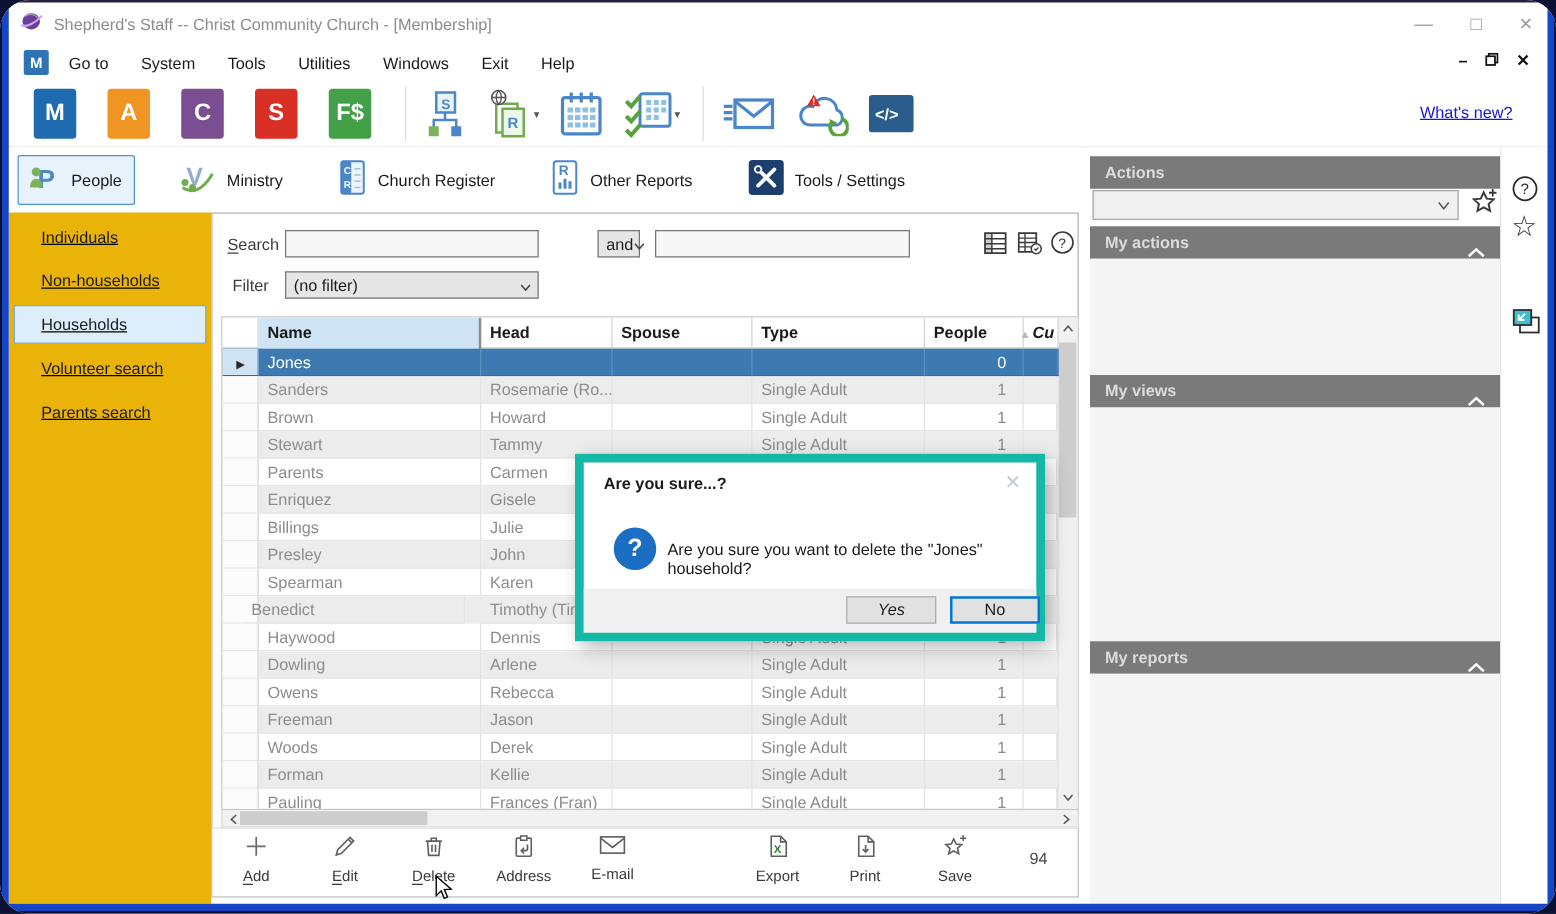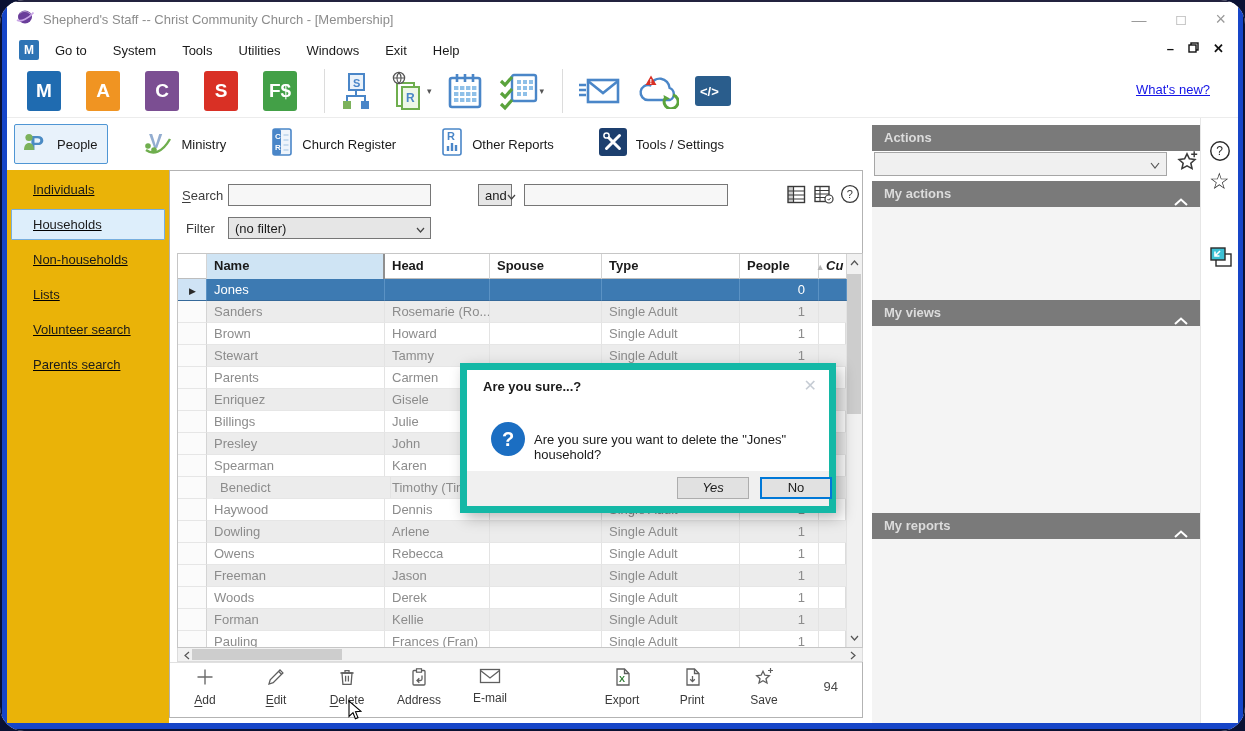--- a/index.html
+++ b/index.html
@@ -269,23 +269,22 @@
             <rect x="1" y="1" width="28" height="28" rx="3" fill="#1d3f6e"></rect>
             <path d="M8.5 8.5l13 13M21.5 8.5l-13 13" stroke="#fff" stroke-width="3" stroke-linecap="round"></path>
             <circle cx="8.5" cy="8.5" r="2.6" fill="#1d3f6e" stroke="#fff" stroke-width="1.5"></circle>
           </svg></span>
         <span class="tab-label">Tools / Settings</span>
       </div>
     </div>
 
   <aside class="sidebar" id="sidebar">
       <div class="side-item">Individuals</div>
+      <div class="side-item">Non-households</div>
       <div class="side-item selected">Households</div>
-      <div class="side-item">Non-households</div>
-      <div class="side-item">Lists</div>
       <div class="side-item">Volunteer search</div>
       <div class="side-item">Parents search</div>
     </aside>
 
   <section class="mainpanel">
     <span class="lbl" style="position:absolute;left:12px;top:17px;"><u>S</u><span>earch</span></span>
     <input class="inp" style="left: 58px; top: 13px; width: 203px; height: 22px;" value="">
     <div class="sel" style="left:308px;top:13px;width:34px;height:22px;">
         <span class="sv">and</span>
         <span class="dd"><svg width="9" height="6">
@@ -415,21 +414,21 @@
           <div class="td rowsel" style="left: 0px; width: 29px;"></div>
           <div class="td" style="left: 29px; width: 178px;">Spearman</div>
           <div class="td" style="left: 207px; width: 105px;">Karen</div>
           <div class="td" style="left: 312px; width: 112px;"></div>
           <div class="td" style="left: 424px; width: 138px;">Single Adult</div>
           <div class="td num" style="left: 562px; width: 79px;">1</div>
           <div class="td" style="left: 641px; width: 28px;"></div>
         </div>
         <div class="trow gray" style="top: 223px;">
           <div class="td rowsel" style="left: 0px; width: 29px;"></div>
-          <div class="td" style="left: 35px; width: 178px;">Benedict</div>
+          <div class="td" style="left: 16px; width: 178px;">Benedict</div>
           <div class="td" style="left: 207px; width: 105px;">Timothy (Tim)</div>
           <div class="td" style="left: 312px; width: 112px;"></div>
           <div class="td" style="left: 424px; width: 138px;">Single Adult</div>
           <div class="td num" style="left: 562px; width: 79px;">1</div>
           <div class="td" style="left: 641px; width: 28px;"></div>
         </div>
         <div class="trow " style="top: 245px;">
           <div class="td rowsel" style="left: 0px; width: 29px;"></div>
           <div class="td" style="left: 29px; width: 178px;">Haywood</div>
           <div class="td" style="left: 207px; width: 105px;">Dennis</div>

